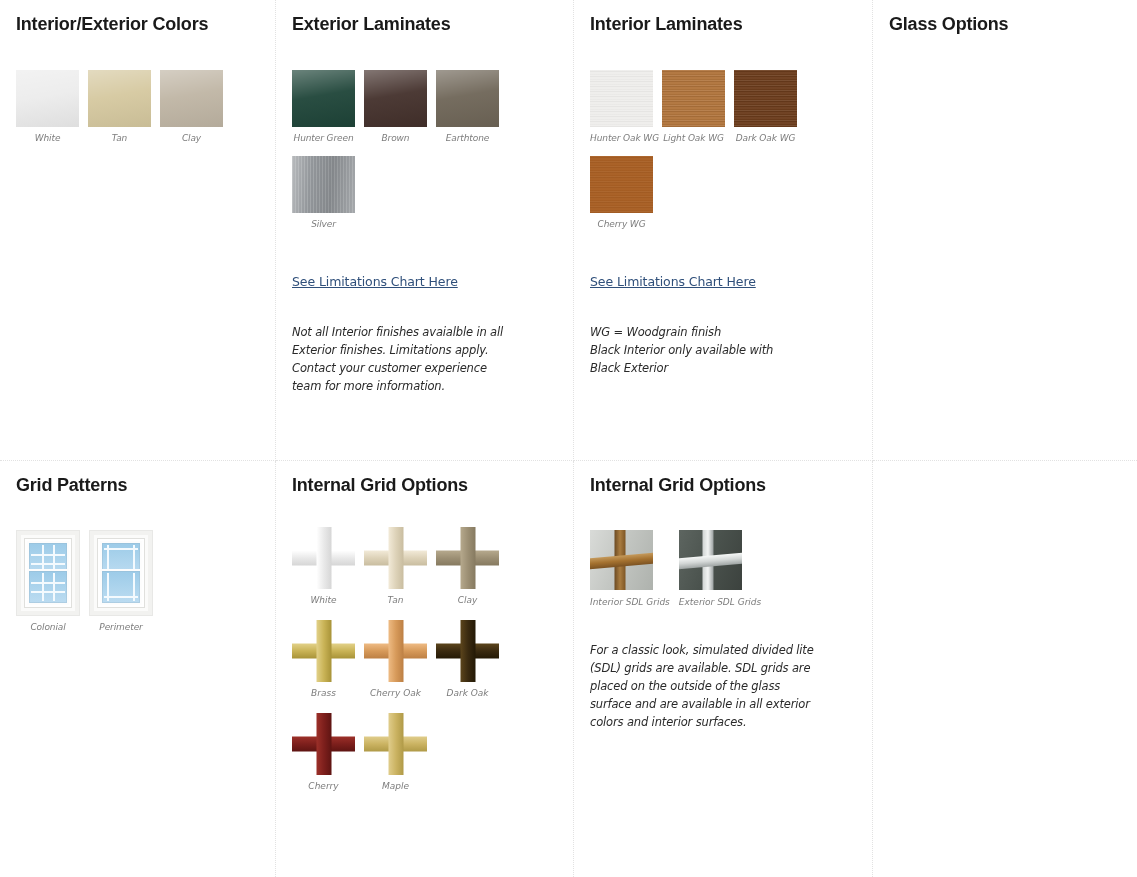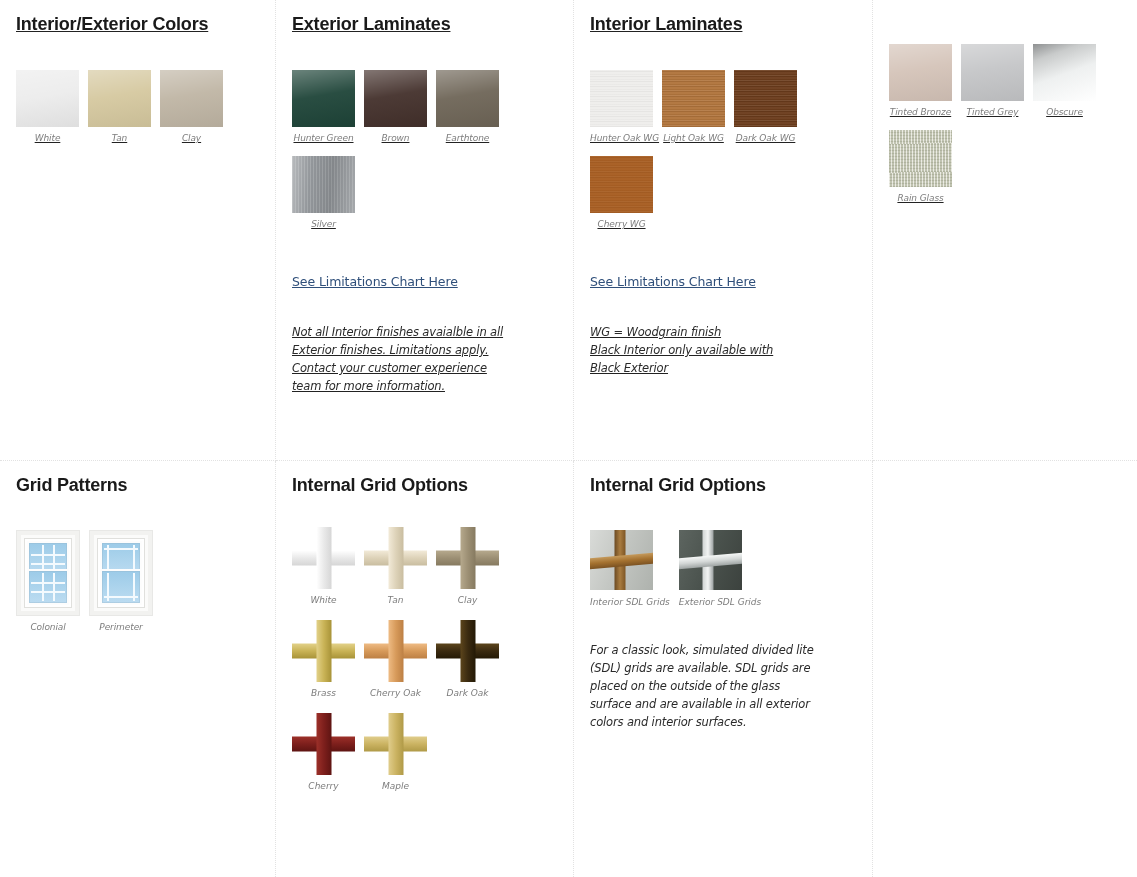--- a/index.html
+++ b/index.html
@@ -40,21 +40,20 @@
   .w2 { width: 298px; }
   .w3 { width: 299px; }
   .w4 { width: 264px; }
 
   
   .vdiv {
     border-right: 1px dotted #e2e2e2;
   }
   .hdiv {
     border-bottom: 1px dotted #e2e2e2;
-    text-decoration: underline;
   }
 
   h2.section-title {
     font-size: 18px;
     font-weight: bold;
     color: #1a1a1a;
     margin: 2px 0 0 0;
     letter-spacing: -0.2px;
     line-height: 24px;
   }
@@ -368,39 +367,22 @@
 
       <a class="limitations-link">See Limitations Chart Here</a>
 
       <p class="note">
         <span>WG = Woodgrain finish</span><br>
         <span>Black Interior only available with Black Exterior</span>
       </p>
     </div>
 
     <div class="panel w4 hdiv">
-
-      <div class="swatch-grid">
-        <div class="swatch-cell">
-          <span class="swatch tint-sheen" style="background:#d4c3b8"></span>
-          <span class="swatch-label">Tinted Bronze</span>
-        </div>
-        <div class="swatch-cell">
-          <span class="swatch tint-sheen" style="background:#c4c5c7"></span>
-          <span class="swatch-label">Tinted Grey</span>
-        </div>
-        <div class="swatch-cell">
-          <span class="swatch obscure-tex" style="background:#e8eaea"></span>
-          <span class="swatch-label">Obscure</span>
-        </div>
-        <div class="swatch-cell">
-          <span class="swatch rain-tex" style="background:#d3d5c2"></span>
-          <span class="swatch-label">Rain Glass</span>
-        </div>
-      </div>
+      <h2 class="section-title">Glass Options</h2>
+
     </div>
   </div>
 
   <div class="row row-bottom">
 
     <div class="panel w1 vdiv">
       <h2 class="section-title">Grid Patterns</h2>
 
       <div class="thumb-grid">
         <div class="thumb-cell">

